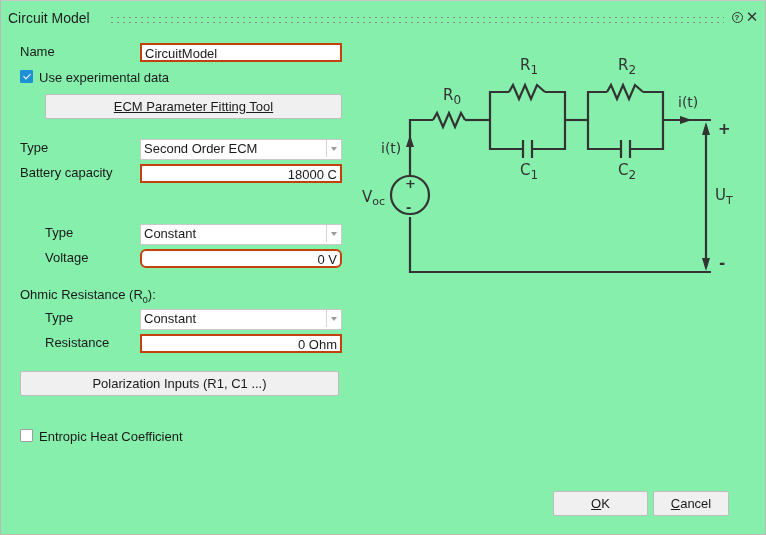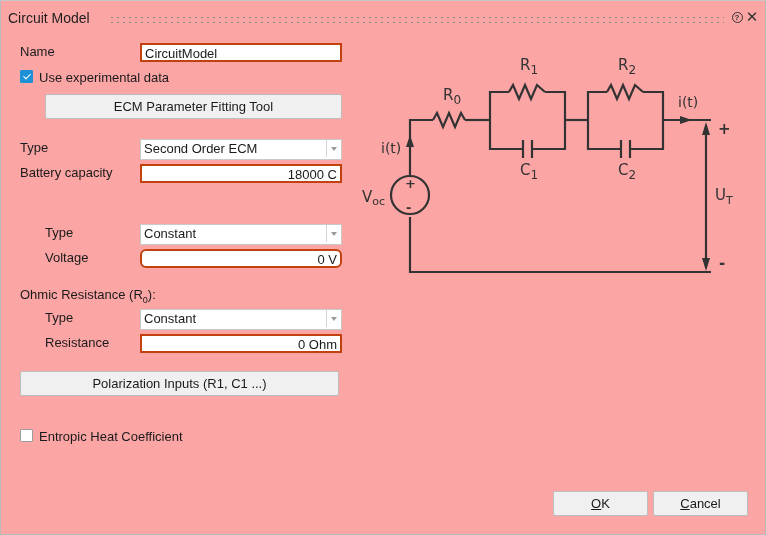--- a/index.html
+++ b/index.html
@@ -1,18 +1,18 @@
 <!DOCTYPE html>
 <html><head>
 <meta charset="utf-8">
 <style>
   * { box-sizing: border-box; margin: 0; padding: 0; }
   html, body { width: 766px; height: 535px; overflow: hidden; background: #f4f4f4; }
   body { font-family: "Liberation Sans", sans-serif; font-size: 13px; color: #1a1a1a; position: relative; }
-  .frame { position: absolute; left: 0; top: 0; width: 766px; height: 535px; border: 1px solid #b9b9b9; border-top-color: #c8c8c8; background: #fca5a5; }
+  .frame { position: absolute; left: 0; top: 0; width: 766px; height: 535px; border: 1px solid #b9b9b9; border-top-color: #c8c8c8; background: #86efac; }
   .titlebar { position: absolute; left: 0; top: 0; width: 766px; height: 34px; }
   .title { position: absolute; left: 7px; top: 9px; font-size: 14px; color: #1e1e1e; }
   .grip { position: absolute; left: 108px; top: 14px; width: 615px; height: 8px;
     background-image: radial-gradient(circle, #8a8a8a 0.9px, transparent 1.1px);
     background-size: 6px 5px; background-position: 0 0; }
   .hdr-btn { position: absolute; top: 9px; width: 14px; height: 14px; display: flex; align-items: center; justify-content: center; color: #333; cursor: pointer; }
   .help { left: 729px; }
   .help span { width: 11px; height: 11px; border: 1.2px solid #333; border-radius: 50%; font-size: 8px; line-height: 9px; text-align: center; font-weight: bold; display: block; }
   .close { left: 744px; font-size: 15px; line-height: 14px; }
 
@@ -43,21 +43,21 @@
       </div>
     <div class="hdr-btn close">✕</div>
   </div>
 
   <span class="lbl" style="left:19px;top:43px;">Name</span>
   <div class="field" style="left:139px;top:42px;width:202px;">CircuitModel</div>
 
   <div class="chk on" style="left:19px;top:69px;"></div>
   <span class="lbl" style="left:38px;top:69px;">Use experimental data</span>
 
-  <div class="btn" style="left:44px;top:93px;width:297px;">ECM Parameter Fitting Tool</div>
+  <div class="btn" style="left:44px;top:93px;width:297px;text-decoration:underline;">ECM Parameter Fitting Tool</div>
 
   <span class="lbl" style="left:19px;top:139px;">Type</span>
   <div class="combo" style="left:139px;top:138px;width:202px;">
     <span>Second Order ECM</span>
     <span class="arrow">
         <i></i>
       </span>
   </div>
 
   <span class="lbl" style="left:19px;top:164px;">Battery capacity</span>
@@ -129,14 +129,14 @@
     <text x="364" y="159" font-size="15"><tspan>U</tspan><tspan dy="4" font-size="11">T</tspan></text>
     <text x="30" y="112" font-size="14">i(t)</text>
     <text x="327" y="66" font-size="14">i(t)</text>
     <text x="367" y="93" font-size="15" font-weight="bold">+</text>
     <text x="368" y="227" font-size="15" font-weight="bold">-</text>
     <text x="54" y="147" font-size="13" font-weight="bold">+</text>
     <text x="55" y="171" font-size="13" font-weight="bold">-</text>
   </svg>
 
   <div class="btn" style="left:552px;top:490px;width:95px;"><u>O</u><span>K</span></div>
-  <div class="btn" style="left:652px;top:490px;width:95px;"><u>C</u><span>ancel</span></div>
+  <div class="btn" style="left:652px;top:490px;width:76px;"><u>C</u><span>ancel</span></div>
 </div>
 
 </body></html>

